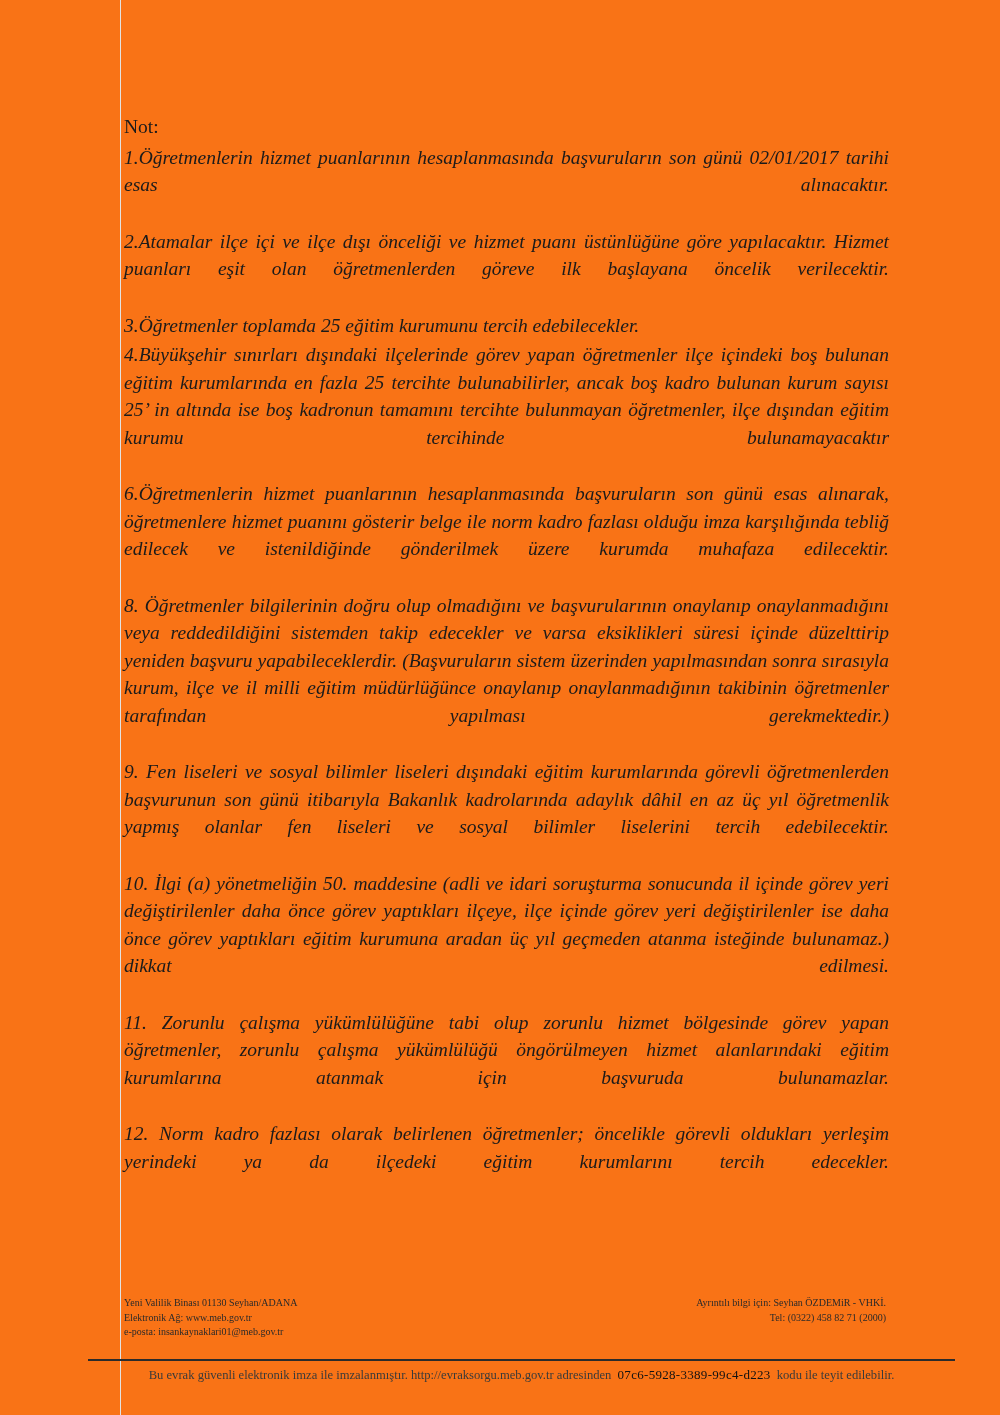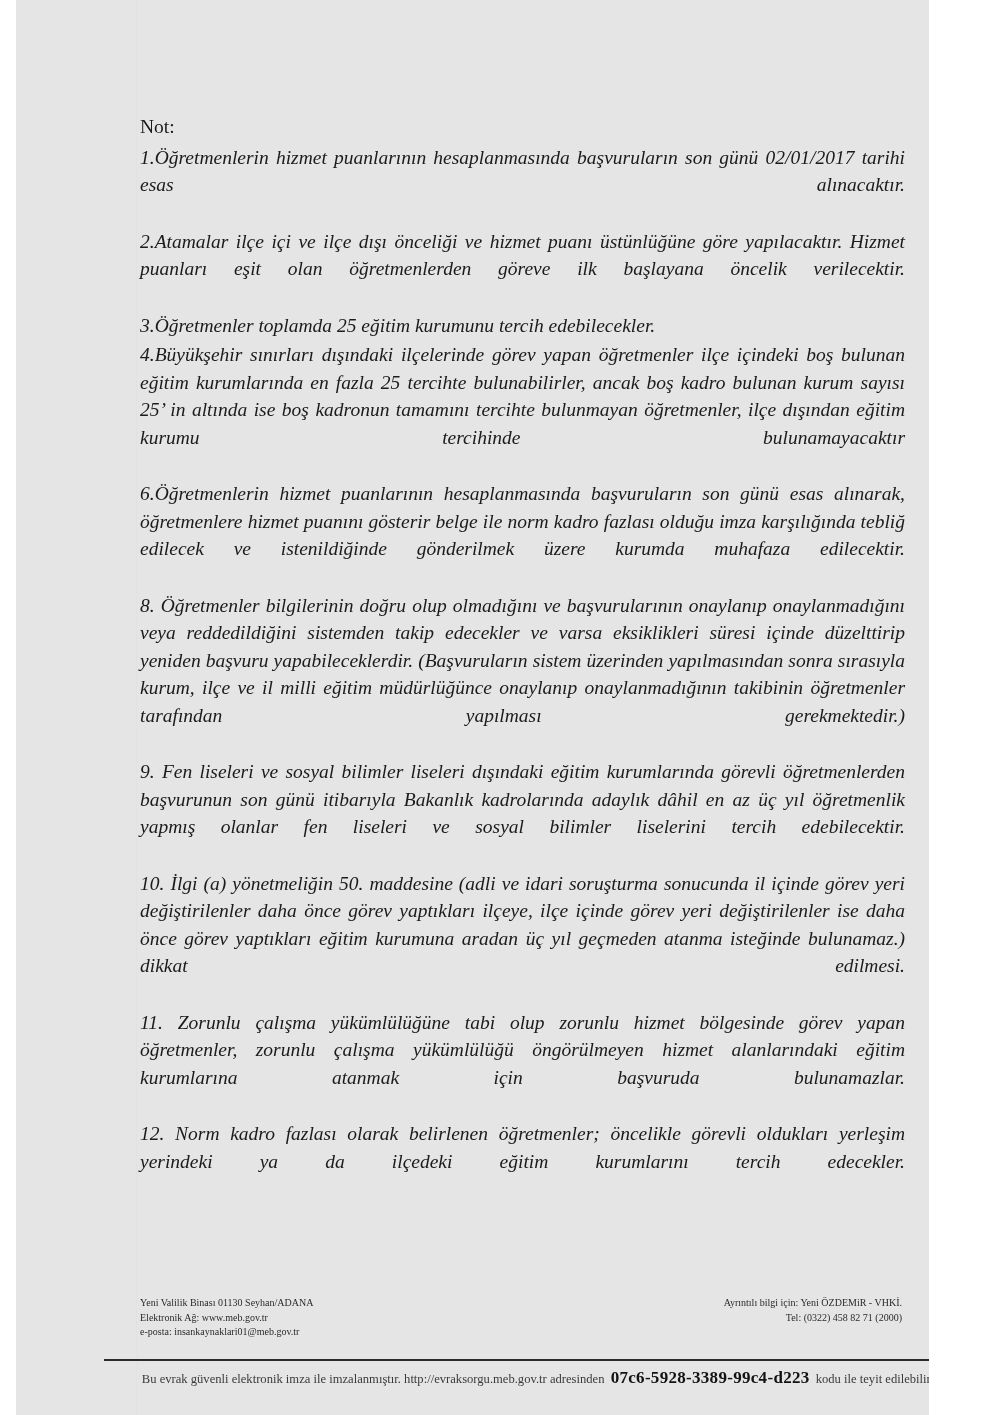--- a/index.html
+++ b/index.html
@@ -3,28 +3,27 @@
 <meta charset="utf-8">
 <title>Scanned Official Letter</title>
 <style>
   html, body {
     margin: 0;
     padding: 0;
     background: #ffffff;
   }
   .page {
     position: relative;
-    width: 913px;
+    width: 1000px;
     height: 1415px;
-    background: #e5e5e5;
+    background: #f97316;
     overflow: hidden;
     font-family: "Liberation Serif", "DejaVu Serif", serif;
     color: #1b1b1b;
     box-sizing: border-box;
-    margin-left: 16px;
   }
   
   .scan-edge {
     position: absolute;
     left: 120px;
     top: 0;
     width: 1px;
     height: 1415px;
     background: #e2e2e2;
   }
@@ -96,25 +95,24 @@
     left: 88px;
     top: 1367px;
     width: 867px;
     text-align: center;
     font-size: 12.6px;
     line-height: 1.3;
     color: #3a3a3a;
     white-space: nowrap;
   }
   .verify .code {
-    font-size: 17px;
+    font-size: 13px;
     letter-spacing: 0.3px;
     color: #121212;
     padding: 0 3px;
-    font-weight: bold;
   }
 </style>
 </head>
 <body>
 
 <div class="page">
 
   <div class="scan-edge"></div>
 
   <div class="body-area">
@@ -134,21 +132,21 @@
 
   </div>
 
   <div class="footer">
     <div class="footer-col-left">
       <span class="footer-line">Yeni Valilik Binası 01130 Seyhan/ADANA</span>
       <span class="footer-line">Elektronik Ağ: www.meb.gov.tr</span>
       <span class="footer-line">e-posta: insankaynaklari01@meb.gov.tr</span>
     </div>
     <div class="footer-col-right">
-      <span class="footer-line">Ayrıntılı bilgi için: Yeni ÖZDEMiR - VHKİ.</span>
+      <span class="footer-line">Ayrıntılı bilgi için: Seyhan ÖZDEMiR - VHKİ.</span>
       <span class="footer-line">Tel: (0322) 458 82 71 (2000)</span>
     </div>
   </div>
 
   <div class="rule"></div>
 
   <div class="verify">
     <span>Bu evrak güvenli elektronik imza ile imzalanmıştır. http://evraksorgu.meb.gov.tr adresinden</span>
     <span class="code">07c6-5928-3389-99c4-d223</span>
     <span>kodu ile teyit edilebilir.</span>

